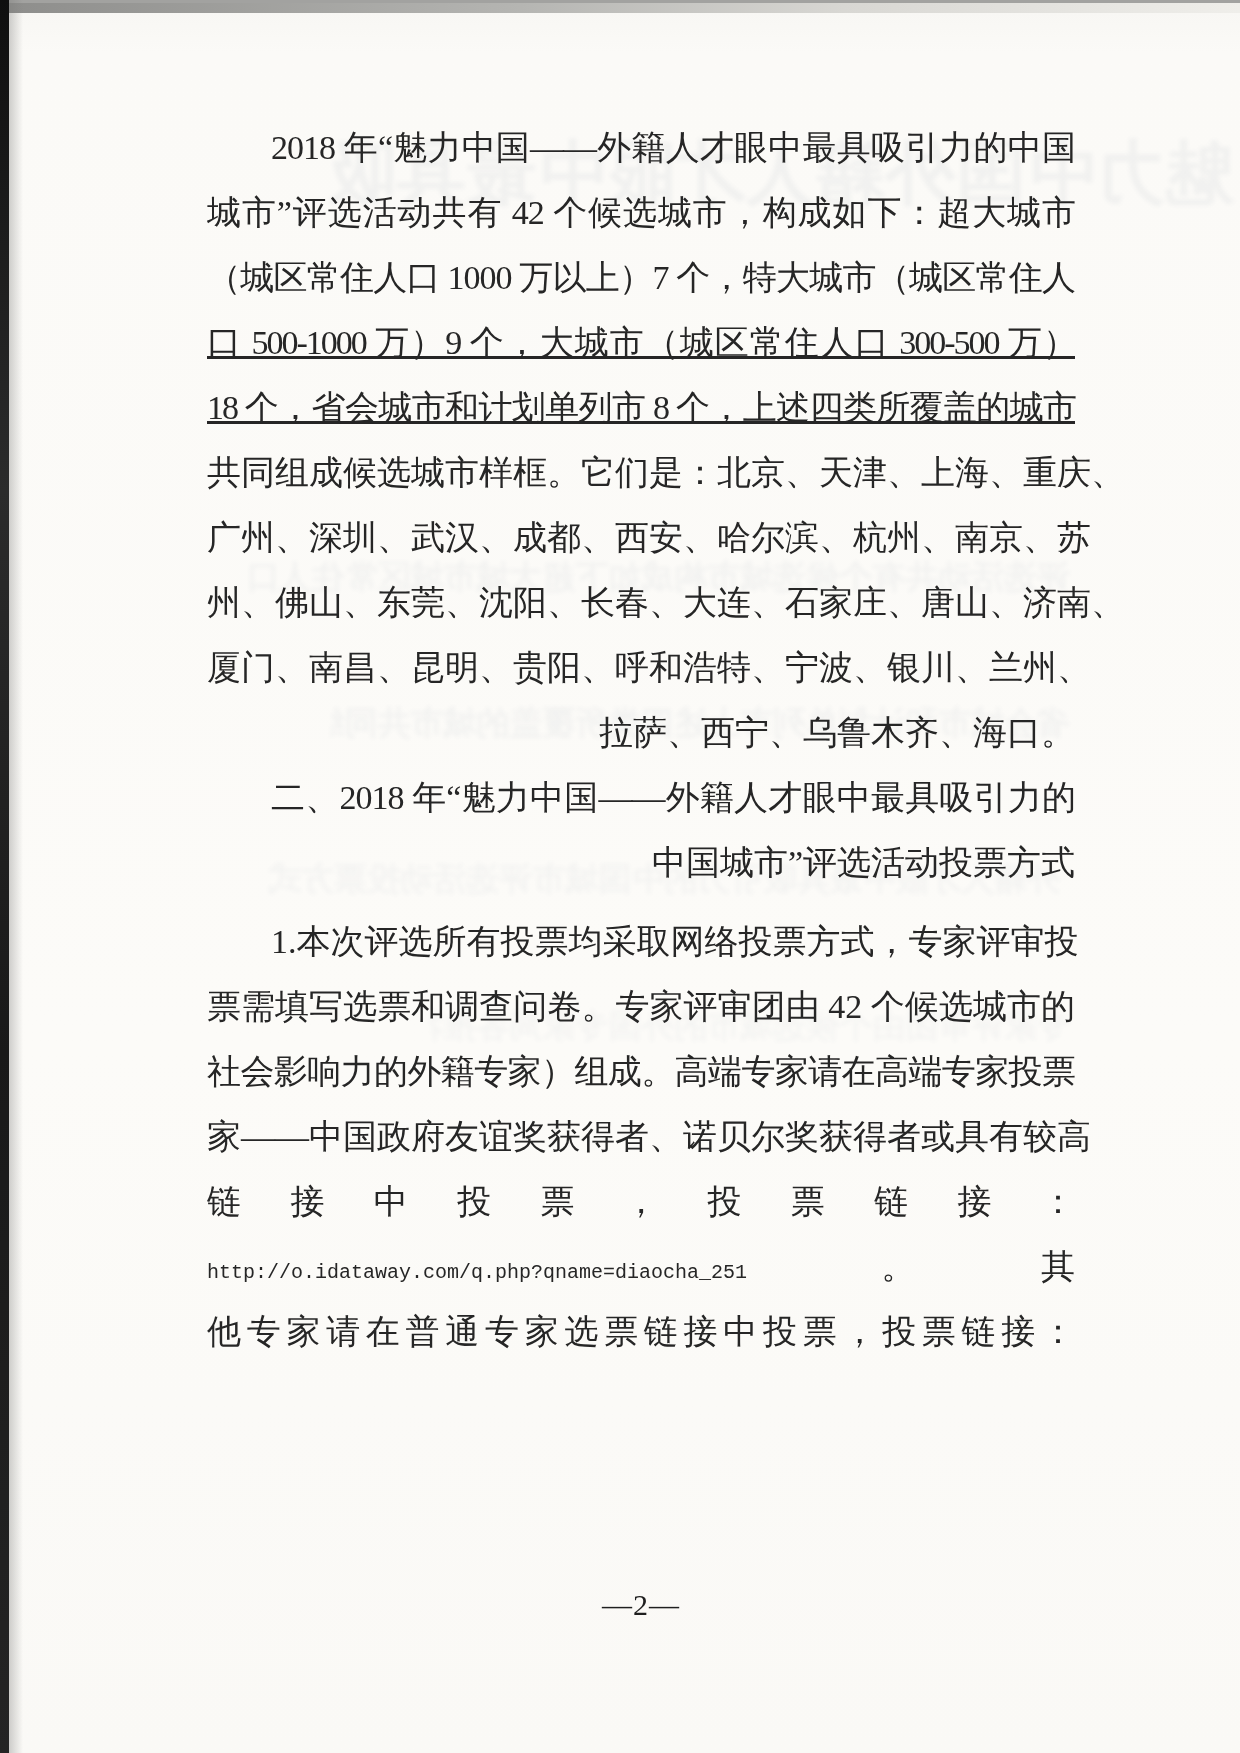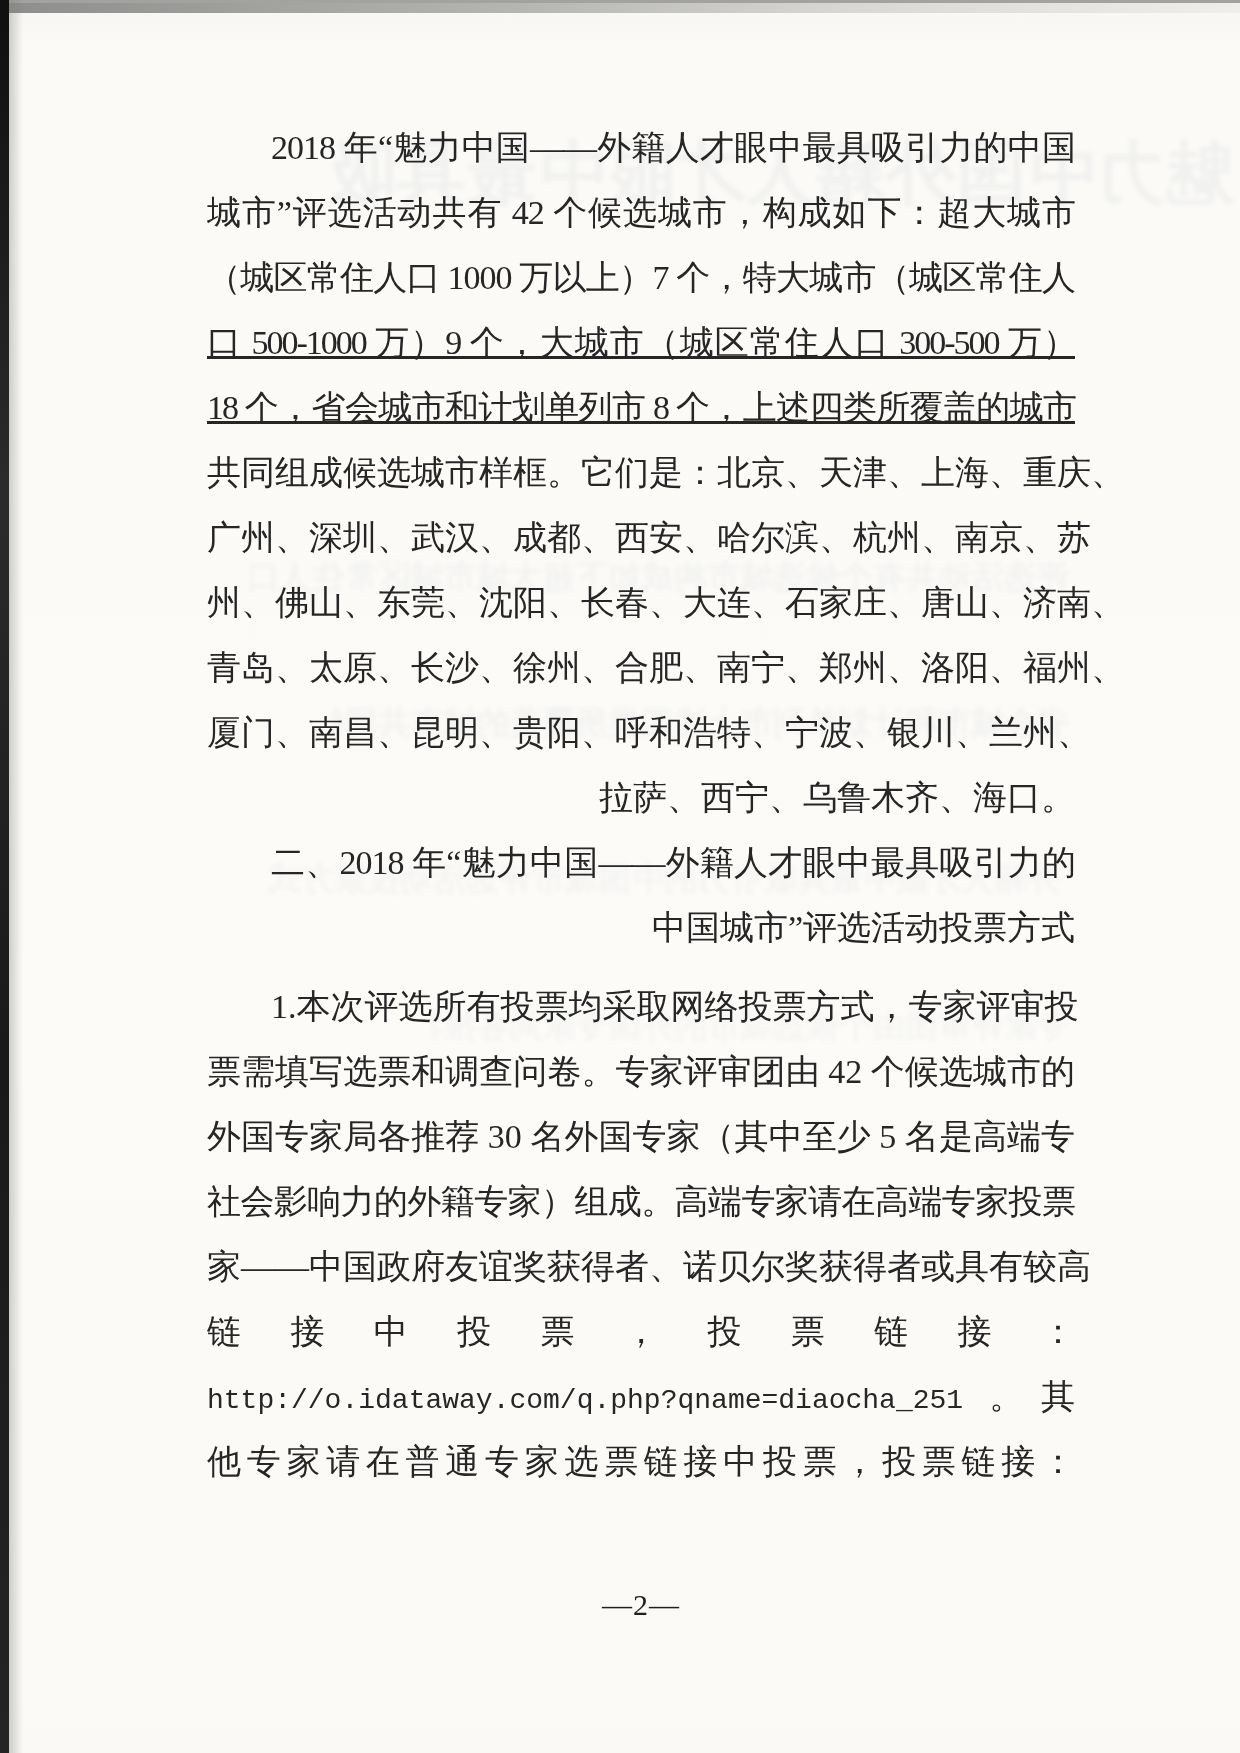--- a/index.html
+++ b/index.html
@@ -30,21 +30,21 @@
     height:65px;line-height:65px;font-size:34px;white-space:nowrap;
   }
   .j{text-align:justify;text-align-last:justify;}
   .l{text-align:right;}
   .indent{text-indent:64px;}
   .tight{letter-spacing:-1px;}
   .tight2{letter-spacing:-2px;text-decoration:underline;}
   .gap{margin-top:14px;}
   .u{
     font-family:"Liberation Mono","DejaVu Sans Mono",monospace;
-    font-size:28px;letter-spacing:0;
+    font-size:20px;letter-spacing:0;
   }
   .footer{
     position:absolute;left:207px;top:1588px;width:868px;
     text-align:center;font-size:30px;letter-spacing:1px;color:#1f1f1f;
   }
   .bleed{
     position:absolute;transform:scaleX(-1);filter:blur(2px);
     color:#4d5f78;white-space:nowrap;overflow:hidden;
     font-weight:bold;line-height:1.3;pointer-events:none;
   }
@@ -62,28 +62,26 @@
 
   <div class="content">
     <div class="line j tight indent">2018 年“魅力中国——外籍人才眼中最具吸引力的中国</div>
     <div class="line j tight">城市”评选活动共有 42 个候选城市，构成如下：超大城市</div>
     <div class="line j tight">（城区常住人口 1000 万以上）7 个，特大城市（城区常住人</div>
     <div class="line j tight2">口 500-1000 万）9 个，大城市（城区常住人口 300-500 万）</div>
     <div class="line j tight2">18 个，省会城市和计划单列市 8 个，上述四类所覆盖的城市</div>
     <div class="line j">共同组成候选城市样框。它们是：北京、天津、上海、重庆、</div>
     <div class="line j">广州、深圳、武汉、成都、西安、哈尔滨、杭州、南京、苏</div>
     <div class="line j">州、佛山、东莞、沈阳、长春、大连、石家庄、唐山、济南、</div>
-    <div class="line j">青岛、太原、长沙、徐州、合肥、南宁、郑州、洛阳、福州、</div>
     <div class="line j">厦门、南昌、昆明、贵阳、呼和浩特、宁波、银川、兰州、</div>
     <div class="line l">拉萨、西宁、乌鲁木齐、海口。</div>
     <div class="line j tight indent">二、2018 年“魅力中国——外籍人才眼中最具吸引力的</div>
     <div class="line l">中国城市”评选活动投票方式</div>
     <div class="line j indent gap">1.本次评选所有投票均采取网络投票方式，专家评审投</div>
     <div class="line j">票需填写选票和调查问卷。专家评审团由 42 个候选城市的</div>
-    <div class="line j">外国专家局各推荐 30 名外国专家（其中至少 5 名是高端专</div>
     <div class="line j tight">社会影响力的外籍专家）组成。高端专家请在高端专家投票</div>
     <div class="line j">家——中国政府友谊奖获得者、诺贝尔奖获得者或具有较高</div>
     <div class="line j">链接中投票，投票链接：</div>
     <div class="line j">
       <span class="u">http://o.idataway.com/q.php?qname=diaocha_251</span><span> 。其</span>
     </div>
     <div class="line j">他专家请在普通专家选票链接中投票，投票链接：</div>
   </div>
 
   <div class="footer">—2—</div>

